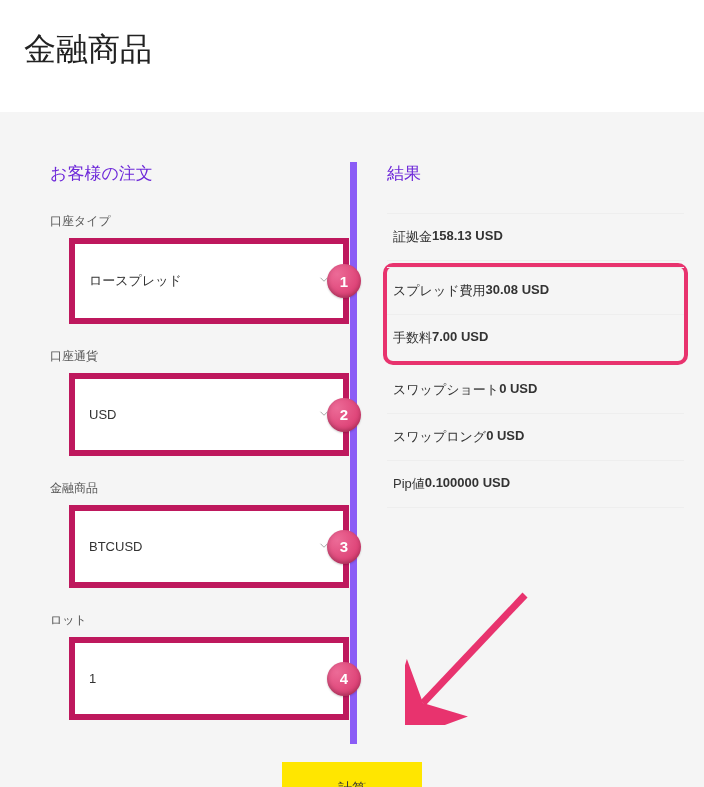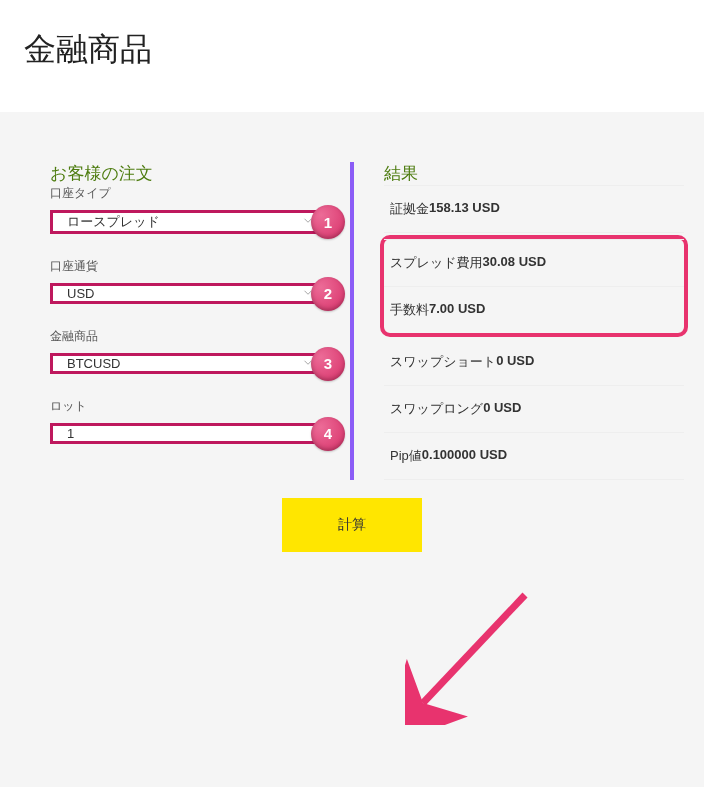--- a/index.html
+++ b/index.html
@@ -23,38 +23,40 @@
   display: flex;
   padding: 40px 20px 0 50px;
 }
 .left {
   width: 300px;
   padding-right: 20px;
 }
 .right {
   flex: 1;
   padding-left: 30px;
-  border-left: 4px solid #8b5cf6;
+  border-left: 7px solid #8b5cf6;
 }
 .section-title {
   font-size: 17px;
-  color: #4d7c0f;
+  color: #6d28d9;
+  margin-bottom: 28px;
   font-weight: 500;
 }
 .field { margin-bottom: 24px; position: relative; }
 .field-label { font-size: 12px; color: #555; margin-bottom: 8px; }
 .field-label.disabled { color: #bbb; }
 .select-box, .input-box {
   background: #fff;
-  border: 3px solid #be185d;
-  padding: 0 14px;
+  border: 6px solid #be185d;
+  padding: 28px 14px;
   font-size: 13px;
   color: #333;
   width: 100%;
   position: relative;
+  margin-left: 19px;
 }
 .select-box.disabled { color: #bbb; }
 .chevron {
   position: absolute;
   right: 12px;
   top: 50%;
   transform: translateY(-50%);
 }
 .chevron svg { width: 14px; height: 14px; }
 .chevron svg path { stroke: #999; stroke-width: 1.5; fill: none; }

